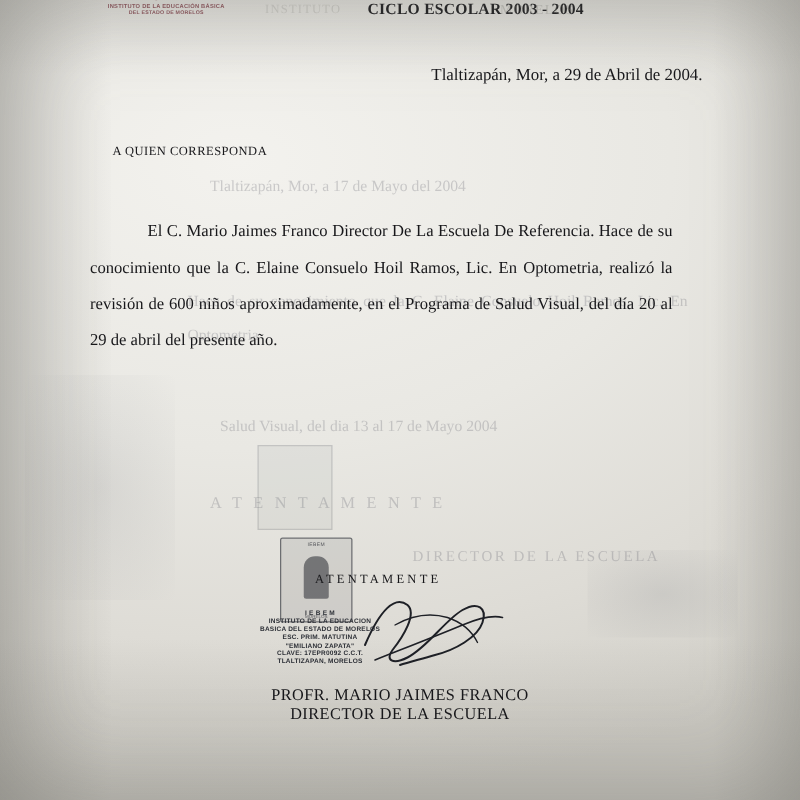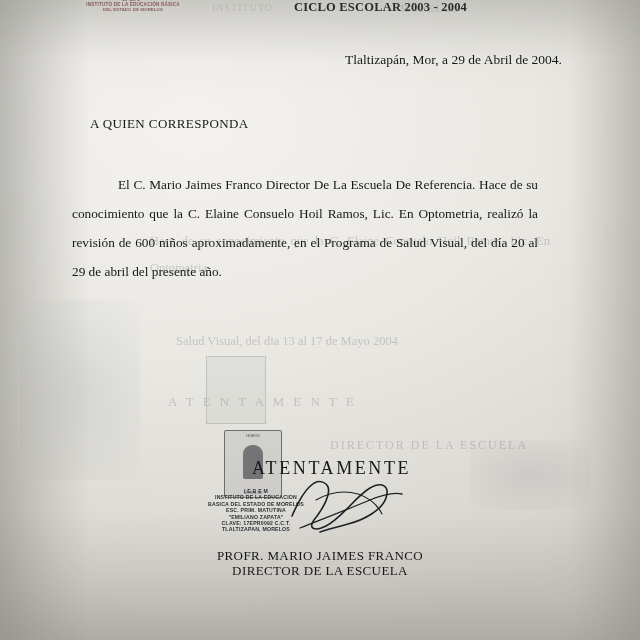--- a/index.html
+++ b/index.html
@@ -119,21 +119,21 @@
     position: absolute;
     right: 78px;
     top: 52px;
     font-size: 13.5px;
     color: #17171a;
   }
   .addressee {
     position: absolute;
     left: 90px;
     top: 116px;
-    font-size: 13px;
+    font-size: 10px;
     color: #17171a;
     letter-spacing: 0.4px;
     text-align: right;
   }
   .para {
     position: absolute;
     left: 72px;
     width: 466px;
     font-size: 13.3px;
     line-height: 29px;
@@ -217,21 +217,21 @@
     line-height: 6.4px;
     color: #2c2f36;
     letter-spacing: 0.2px;
     font-weight: bold;
   }
 
   .atentamente {
     position: absolute;
     left: 252px;
     top: 458px;
-    font-size: 18px;
+    font-size: 10px;
     letter-spacing: 2.6px;
     color: #17171a;
   }
 
   .signature {
     position: absolute;
     left: 286px;
     top: 470px;
     width: 120px;
     height: 70px;
@@ -275,20 +275,21 @@
 
 <div id="page">
 
   <div class="shade shade-left"></div>
   <div class="shade shade-right"></div>
   <div class="shade shade-top"></div>
   <div class="shade shade-bottom"></div>
   <div class="smudge-a"></div>
   <div class="smudge-b"></div>
 
+  <div class="ghost ghost-1">Tlaltizapán, Mor, a 17 de Mayo del 2004</div>
   <div class="ghost ghost-2">Hace de su conocimiento que la C. Elaine Consuelo Hoil Ramos, Lic. En Optometria</div>
   <div class="ghost ghost-3">Salud Visual, del dia 13 al 17 de Mayo 2004</div>
   <div class="ghost ghost-4">A T E N T A M E N T E</div>
   <div class="ghost ghost-5">DIRECTOR DE LA ESCUELA</div>
   <div class="ghost-seal"></div>
 
   <div class="header">
     <div class="logo-block">
       <div class="logo-mark">SEP</div>
       <div class="logo-line1">INSTITUTO DE LA EDUCACIÓN BÁSICA</div>

